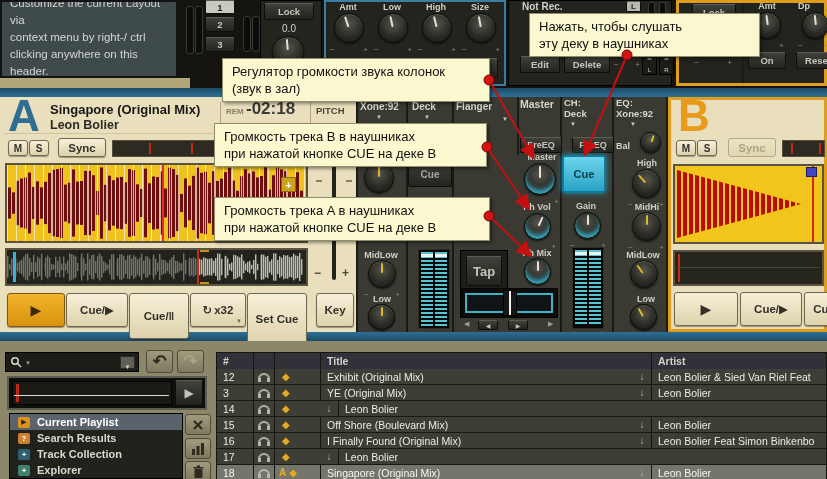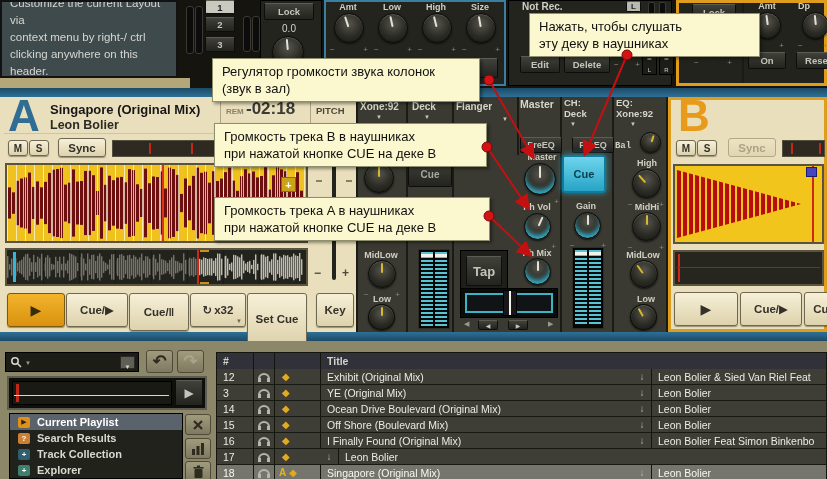--- a/index.html
+++ b/index.html
@@ -463,21 +463,21 @@
         <rect x="190" y="0" width="2" height="34" fill="#d02818"></rect>
         <rect x="193" y="0" width="9" height="2" fill="#c89018"></rect>
         <rect x="193" y="32" width="9" height="2" fill="#c89018"></rect>
       </svg>
   </div>
 
   <div class="cbtn playbtn" style="left:7px;top:293px;width:58px;height:34px;">
       <span style="font-size:14px;">▶</span>
     </div>
   <div class="cbtn" style="left:66px;top:293px;width:62px;height:34px;">Cue/▶</div>
-  <div class="cbtn" style="left:129px;top:293px;width:60px;height:38px;text-align:right;">Cue/‖</div>
+  <div class="cbtn" style="left:129px;top:293px;width:60px;height:46px;text-align:right;">Cue/‖</div>
   <div class="cbtn" style="left:190px;top:293px;width:56px;height:34px;">
     <span style="margin-right:2px;">↻</span>
     <span>x32</span>
     <span class="crt" style="right:3px;bottom:2px;color:#6e6852;">▼</span>
   </div>
   <div class="cbtn" style="left:247px;top:293px;width:60px;height:52px;">Set Cue</div>
   <div class="cbtn" style="left:316px;top:293px;width:38px;height:34px;">Key</div>
 
   <div class="abs" style="left:332px;top:140px;width:4px;height:140px;background:#23231d;border-radius:2px;"></div>
   <div class="abs" style="left:324px;top:142px;width:19px;height:11px;background:#2c2c26;border:1px solid #000;border-radius:2px;"></div>
@@ -511,21 +511,21 @@
   <span class="abs" style="left:564px;top:97px;font-size:9.5px;font-weight:bold;color:#d6d6cc;">CH:</span>
   <span class="abs" style="left:564px;top:108px;font-size:9.5px;font-weight:bold;color:#d6d6cc;">Deck</span>
   <span class="crt" style="left:570px;top:121px;">▼</span>
   <span class="abs" style="left:616px;top:97px;font-size:9.5px;font-weight:bold;color:#d6d6cc;">EQ:</span>
   <span class="abs" style="left:616px;top:108px;font-size:9.5px;font-weight:bold;color:#d6d6cc;">Xone:92</span>
   <span class="crt" style="left:630px;top:121px;">▼</span>
 
   <div class="dbtn" style="left:408px;top:136px;width:44px;height:17px;"></div>
   <div class="dbtn" style="left:520px;top:137px;width:42px;height:16px;font-size:9px;">PreEQ</div>
   <div class="dbtn" style="left:572px;top:137px;width:42px;height:16px;font-size:9px;">PreEQ</div>
-  <span class="klabel" style="left:612px;top:141px;width:22px;font-family:Liberation Mono, monospace;">Bal</span>
+  <span class="klabel" style="left:612px;top:141px;width:22px;">Bal</span>
   <div class="knob olive" style="left:640px;top:132px;width:21px;height:21px;--rot:18deg;">
       <i></i>
     </div>
 
   <div class="knob olive" style="left:364px;top:163px;width:30px;height:30px;--rot:0deg;">
       <i></i>
     </div>
   <div class="dbtn" style="left:408px;top:161px;width:44px;height:26px;color:#a8a89e;font-size:10px;">Cue</div>
   <span class="klabel" style="left:522px;top:152px;width:40px;">Master</span>
   <div class="knob blue" style="left:524px;top:163px;width:32px;height:32px;--rot:0deg;">
@@ -698,20 +698,21 @@
       </svg>
   </div>
 
   <div class="abs" style="left:216px;top:352px;width:611px;height:127px;background:#1e1e19;border:1px solid #15150f;box-sizing:border-box;">
     <div class="thead">
       <span class="c-num">#</span>
       <span class="c-hp"></span>
       <span class="c-state"></span>
       <span class="c-title">Title</span>
       <span class="c-dl"></span>
+      <span class="c-artist">Artist</span>
     </div>
     <div>
         <div class="trow">
     <span class="c-num">12</span>
     <span class="c-hp">
             <i class="hp"></i>
           </span>
     <span class="c-state">
             <b class="deckletter"></b>
             <i class="dia">◆</i>
@@ -735,21 +736,20 @@
   </div>
         <div class="trow">
     <span class="c-num">14</span>
     <span class="c-hp">
             <i class="hp"></i>
           </span>
     <span class="c-state">
             <b class="deckletter"></b>
             <i class="dia">◆</i>
           </span>
-    <span class="c-title">Ocean Drive Boulevard (Original Mix)</span>
     <span class="c-dl">↓</span>
     <span class="c-artist">Leon Bolier</span>
   </div>
         <div class="trow">
     <span class="c-num">15</span>
     <span class="c-hp">
             <i class="hp"></i>
           </span>
     <span class="c-state">
             <b class="deckletter"></b>
@@ -795,21 +795,21 @@
           </span>
     <span class="c-title">Singapore (Original Mix)</span>
     <span class="c-dl">↓</span>
     <span class="c-artist">Leon Bolier</span>
   </div>
       </div>
   </div>
 
   <div class="callout multi" style="left:529px;top:13px;width:231px;">Нажать, чтобы слушать
 эту деку в наушниках</div>
-  <div class="callout multi" style="left:212px;top:58px;width:268px;">Регулятор громкости звука колонок
+  <div class="callout multi" style="left:222px;top:58px;width:268px;">Регулятор громкости звука колонок
 (звук в зал)</div>
   <div class="callout multi" style="left:214px;top:123px;width:273px;">Громкость трека B в наушниках
 при нажатой кнопке CUE на деке B</div>
   <div class="callout multi" style="left:214px;top:197px;width:276px;">Громкость трека A в наушниках
 при нажатой кнопке CUE на деке B</div>
 
   <svg class="overlay" width="827" height="479" viewBox="0 0 827 479">
     <defs>
       <marker id="ah" viewBox="0 0 10 10" refX="8" refY="5" markerWidth="8" markerHeight="8" orient="auto">
           <path d="M0 0 L10 5 L0 10 z" fill="#c41010"></path>

